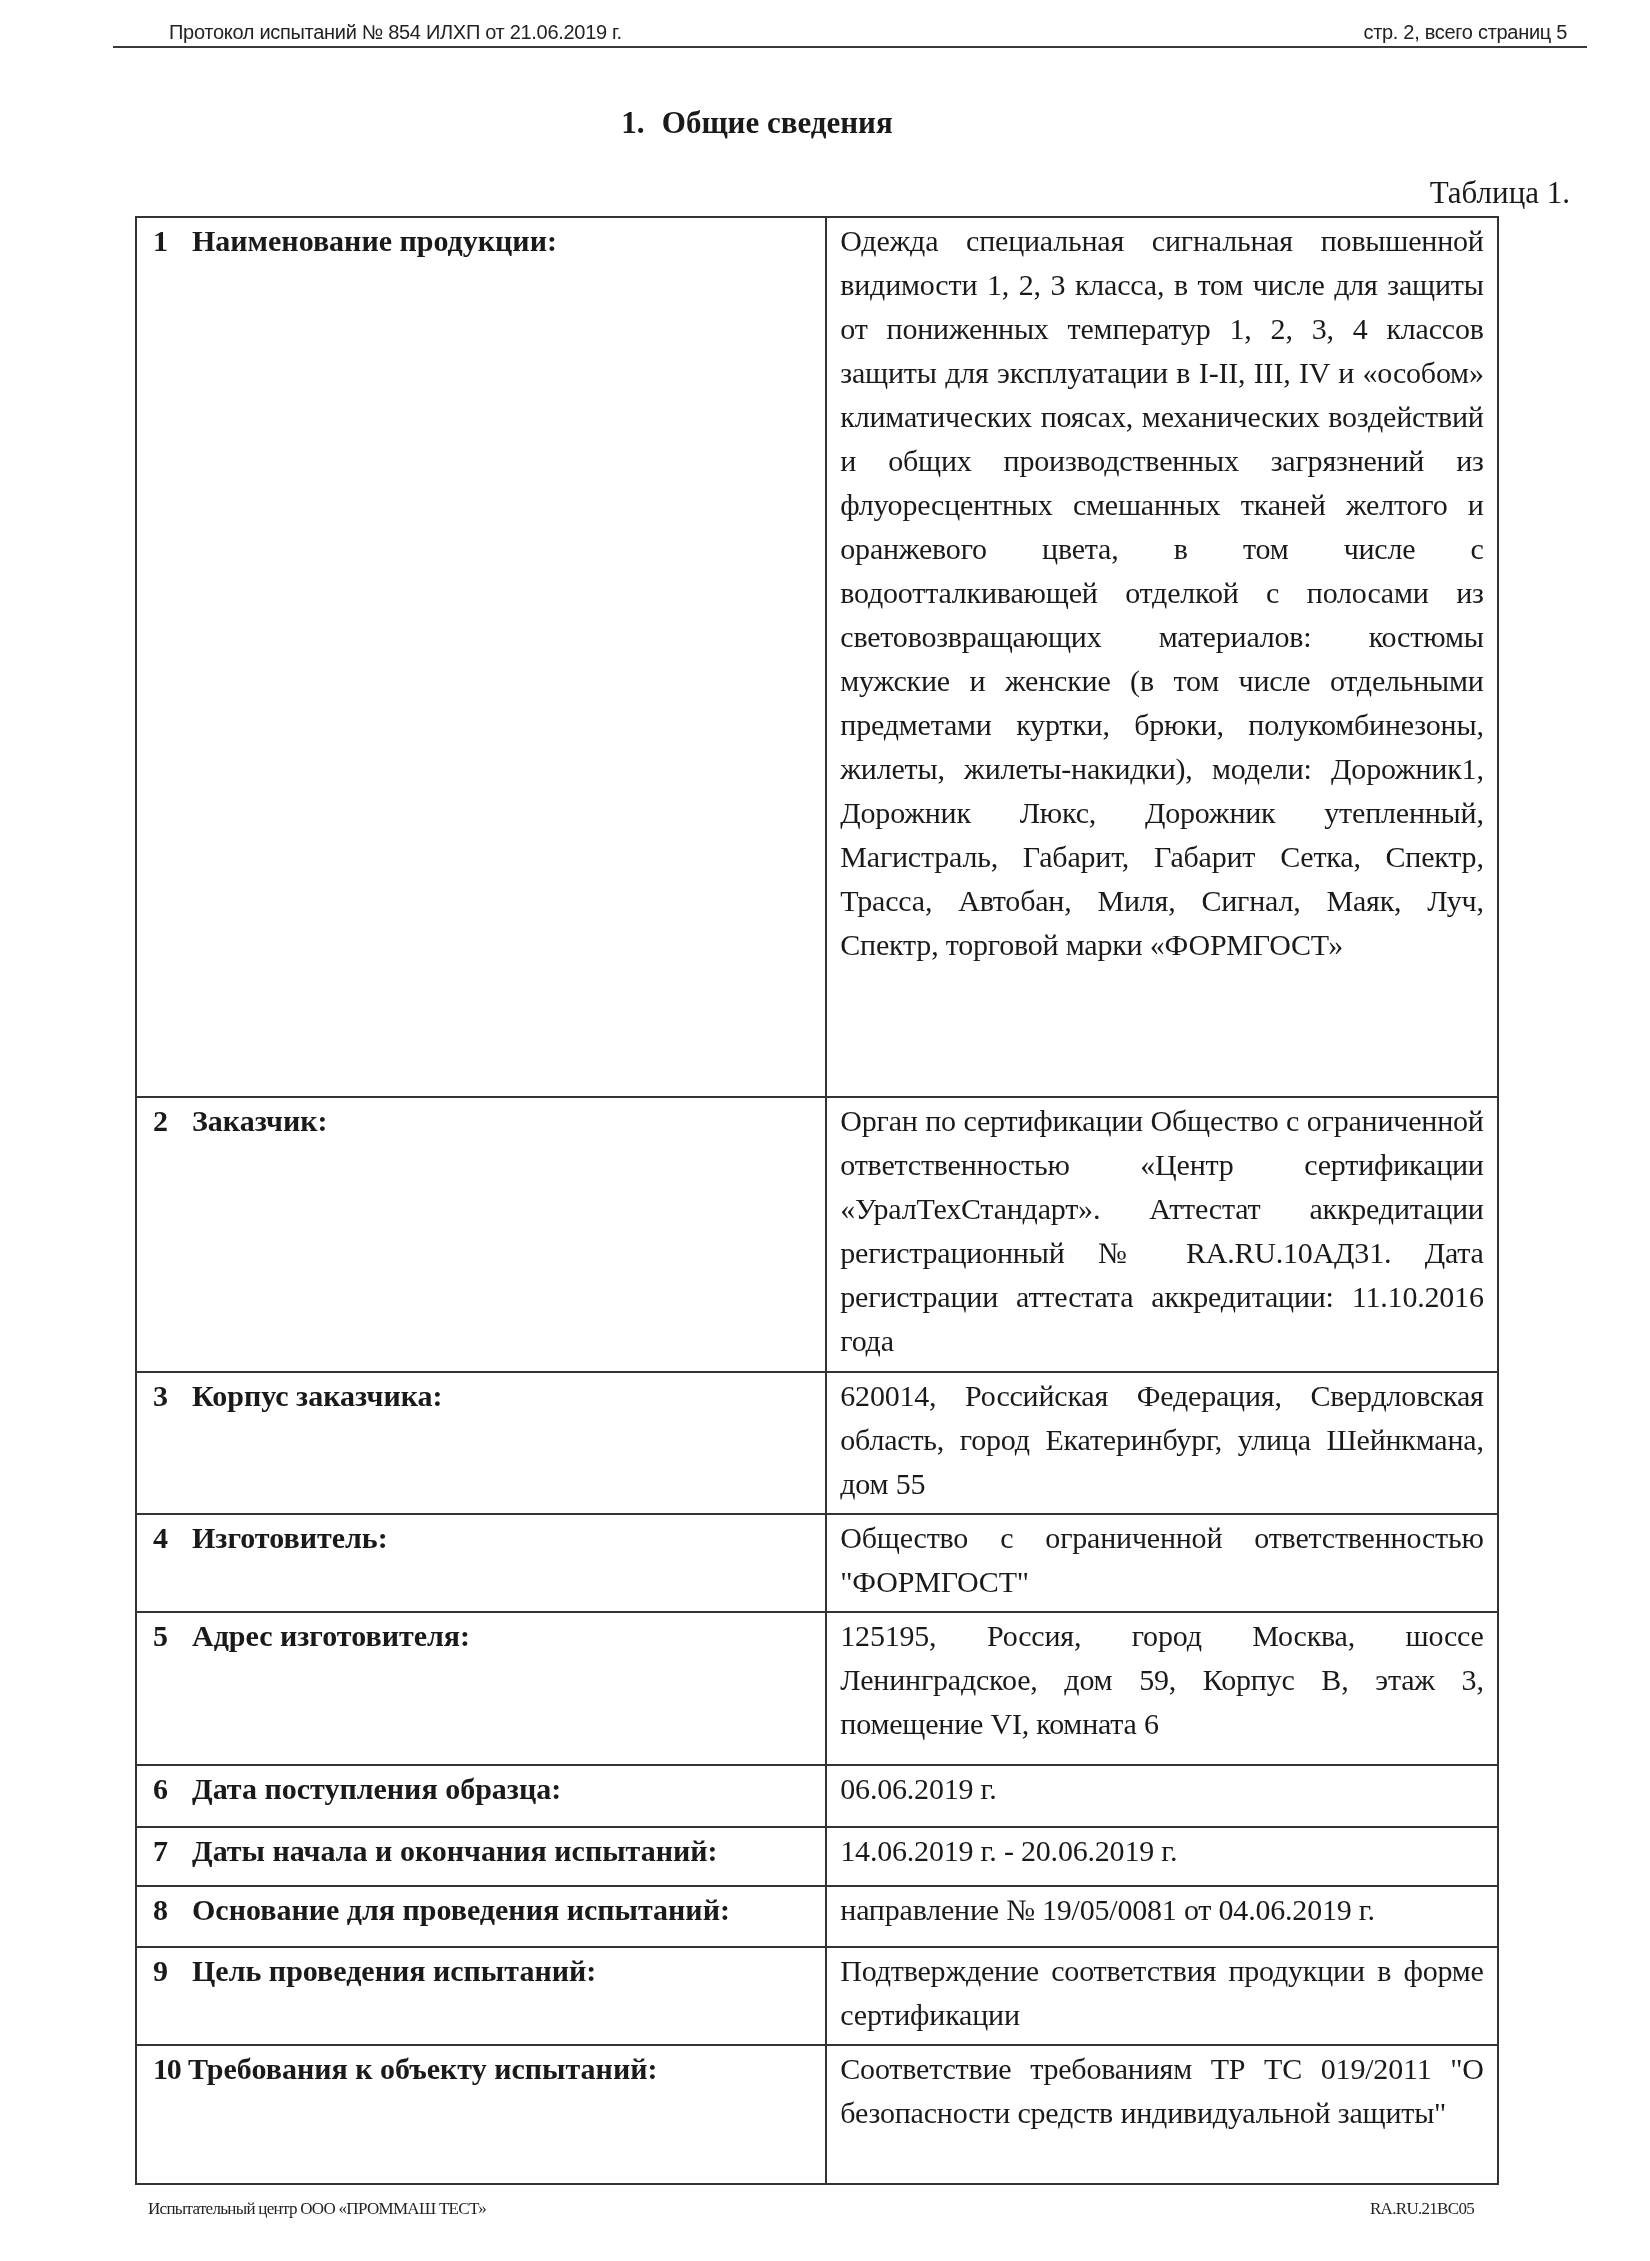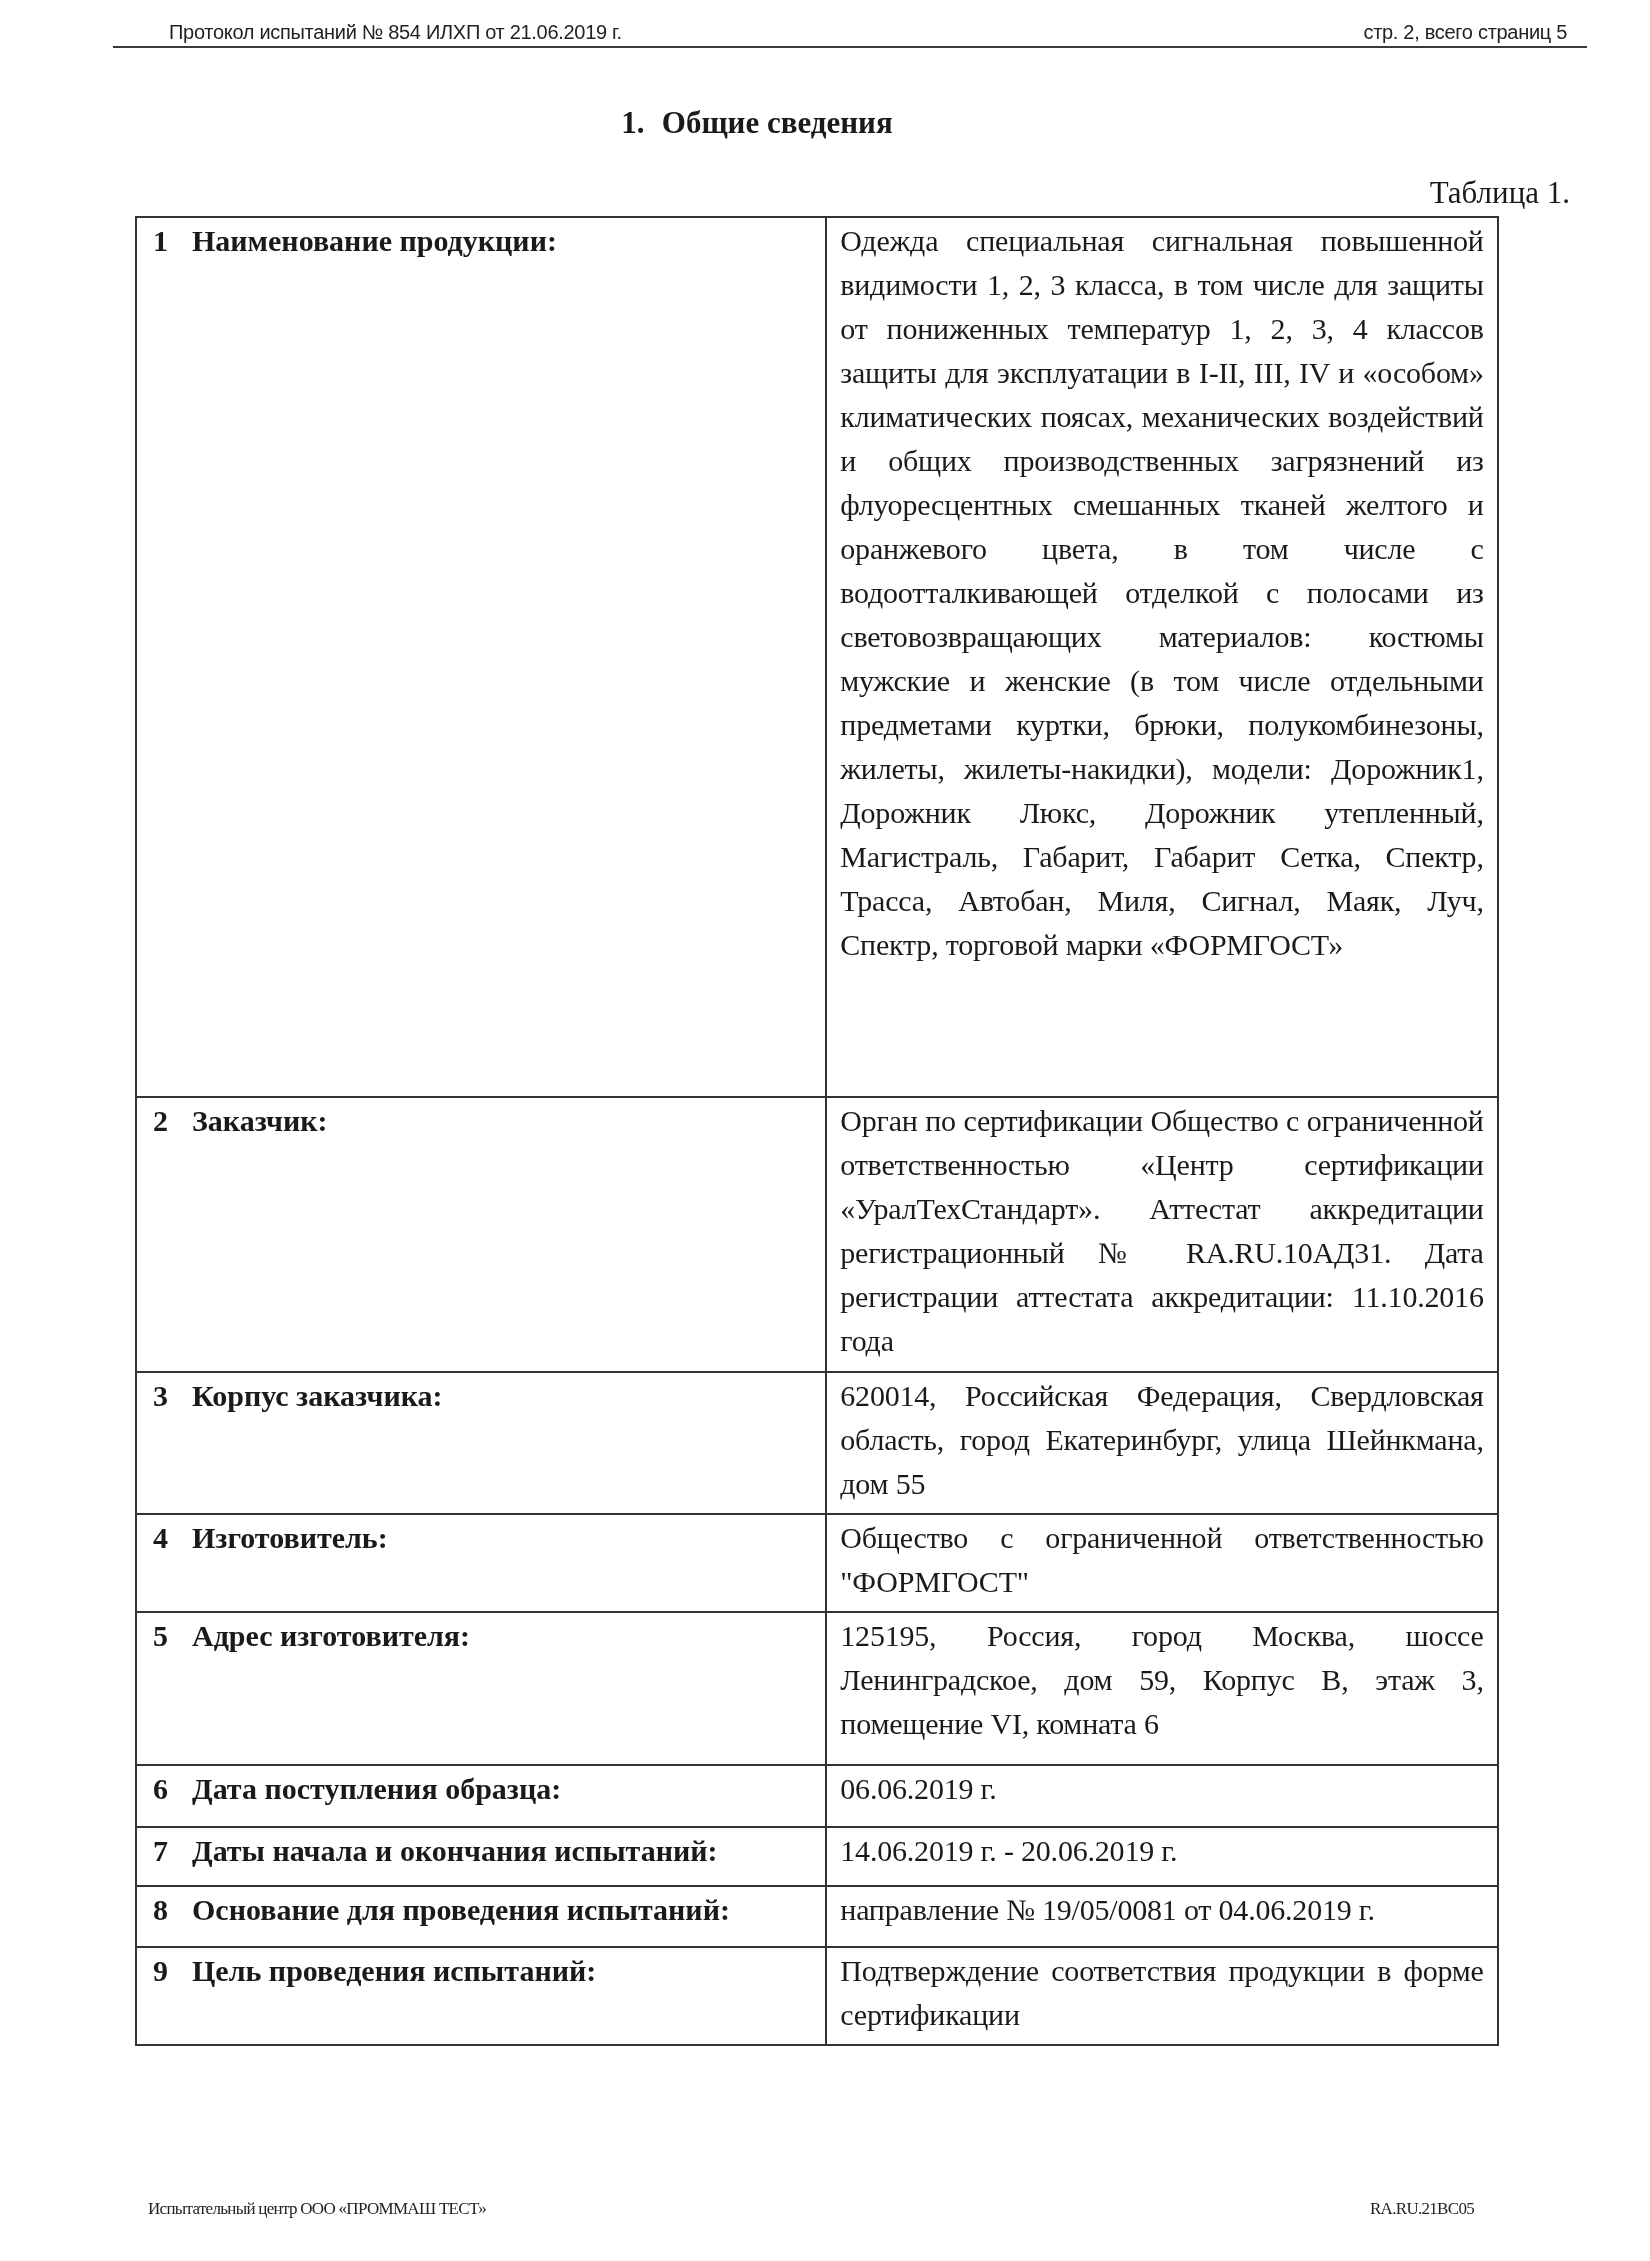--- a/index.html
+++ b/index.html
@@ -169,20 +169,31 @@
       <td class="label-cell">
           <div class="label-wrap">
             <span class="num">9</span>
             <span>Цель проведения испытаний:</span>
           </div>
         </td>
       <td class="value-cell">
           <div class="value-text">Подтверждение соответствия продукции в форме сертификации</div>
         </td>
     </tr>
+    <tr class="r10">
+      <td class="label-cell">
+          <div class="label-wrap wide">
+            <span class="num">10</span>
+            <span>Требования к объекту испытаний:</span>
+          </div>
+        </td>
+      <td class="value-cell">
+          <div class="value-text">Соответствие требованиям ТР ТС 019/2011 "О безопасности средств индивидуальной защиты"</div>
+        </td>
+    </tr>
   </tbody>
 </table>
 
 <div class="page-footer">
   <span>Испытательный центр ООО «ПРОММАШ ТЕСТ»</span>
   <span class="right">RA.RU.21ВС05</span>
 </div>
 
 
 </body></html>

